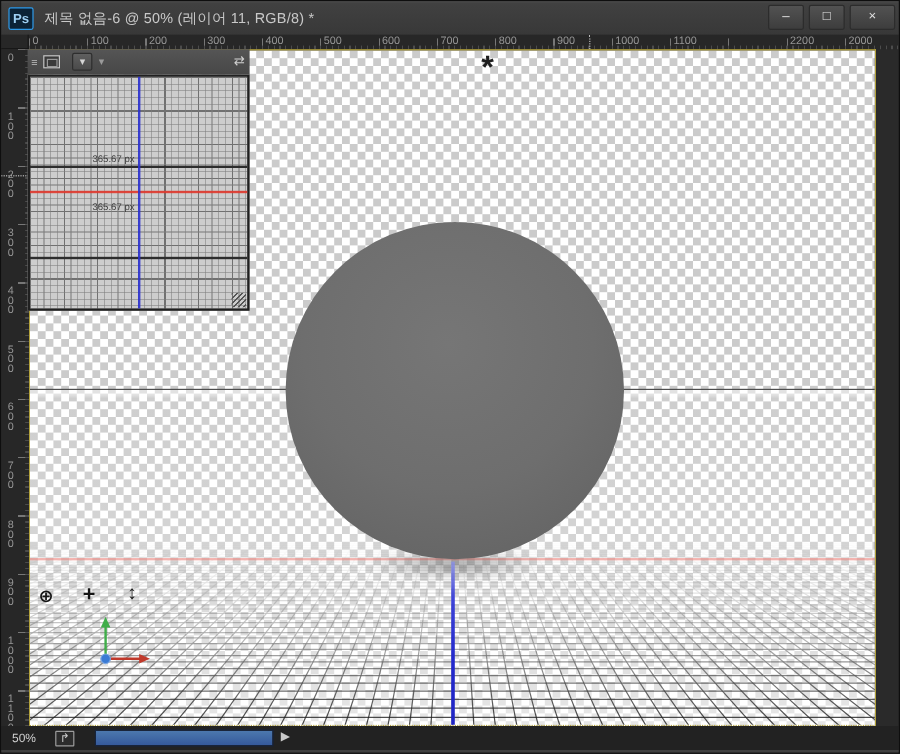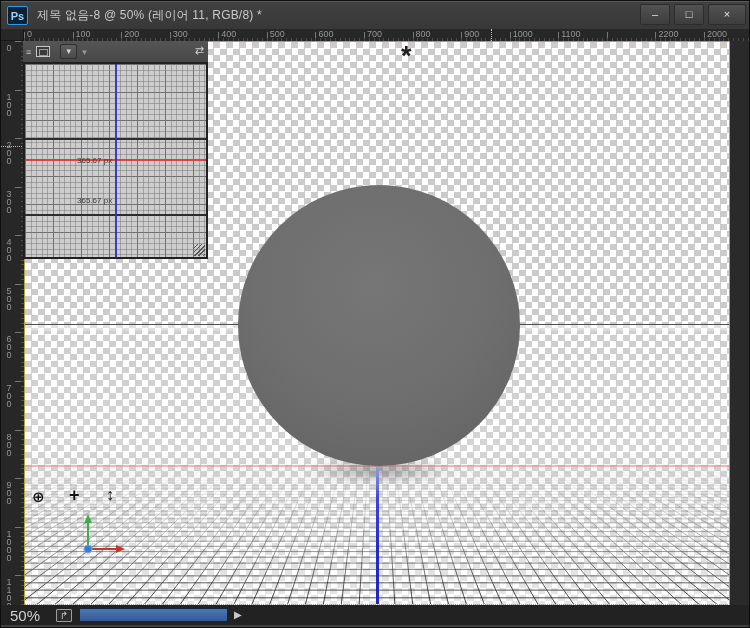--- a/index.html
+++ b/index.html
@@ -64,40 +64,40 @@
   .sec-expand{position:absolute;right:4px;top:3px;color:#d0d0d0;font-size:11px;}
   .sec-body{position:relative;width:100%;height:197px;border:2px solid #202020;background-color:#cdcdcd;
     background-image:
       repeating-linear-gradient(90deg,rgba(125,125,125,.55) 0 1px,transparent 1px 5.6px),
       repeating-linear-gradient(180deg,rgba(125,125,125,.55) 0 1px,transparent 1px 5.6px),
       repeating-linear-gradient(90deg,rgba(70,70,70,.8) 0 1px,transparent 1px 28px),
       repeating-linear-gradient(180deg,rgba(70,70,70,.8) 0 1px,transparent 1px 28px);}
   .sec-dark-h{position:absolute;left:0;width:100%;height:2px;background:#2d2d2d;}
   .sec-red{position:absolute;left:0;top:95px;width:100%;height:2px;background:rgba(224,56,46,.9);}
   .sec-blue{position:absolute;left:90px;top:0;width:2px;height:100%;background:rgba(42,48,208,.9);}
-  .sec-measure{position:absolute;font-size:8px;color:#3c3c3c;margin-top:28px;}
+  .sec-measure{position:absolute;font-size:8px;color:#3c3c3c;}
   .sec-resize{position:absolute;right:1px;bottom:1px;width:12px;height:12px;
     background:repeating-linear-gradient(135deg,#555 0 1px,transparent 1px 3px);}
 
   
   .statusbar{position:absolute;left:0;top:604px;width:100%;height:20px;background:#222;display:flex;align-items:center;}
-  .zoom-level{color:#cfcfcf;font-size:15px;margin-left:9px;}
+  .zoom-level{color:#cfcfcf;font-size:10px;margin-left:9px;}
   .export-icon{margin-left:16px;width:16px;height:13px;border:1px solid #9d9d9d;border-radius:1px;color:#c9c9c9;font-size:10px;line-height:11px;text-align:center;background:#2c2c2c;}
   .scroll-thumb{position:absolute;left:78px;top:3px;width:149px;height:14px;background:linear-gradient(#4c78ae,#35599b);border:1px solid #16233c;border-radius:1px;}
   .scroll-arrow{position:absolute;left:233px;top:4px;color:#c9c9c9;font-size:10px;}
   .bottom-strip{position:absolute;left:0;top:624px;width:100%;height:4px;background:#404040;}
 </style>
 </head>
 <body>
 
 <div class="window">
 
   <div class="titlebar">
     <div class="ps-badge">Ps</div>
-    <div class="title-text">제목 없음-8 @ 50% (레이어 11, RGB/8) *</div>
+    <div class="title-text">제목 없음-6 @ 50% (레이어 11, RGB/8) *</div>
     <div class="win-controls">
       <div class="win-btn">–</div>
       <div class="win-btn">□</div>
       <div class="win-btn close">×</div>
     </div>
   </div>
 
   <div class="ruler-corner"></div>
   <div class="hruler" id="hruler">
     <div class="h-indicator" style="left:467px;"></div>

